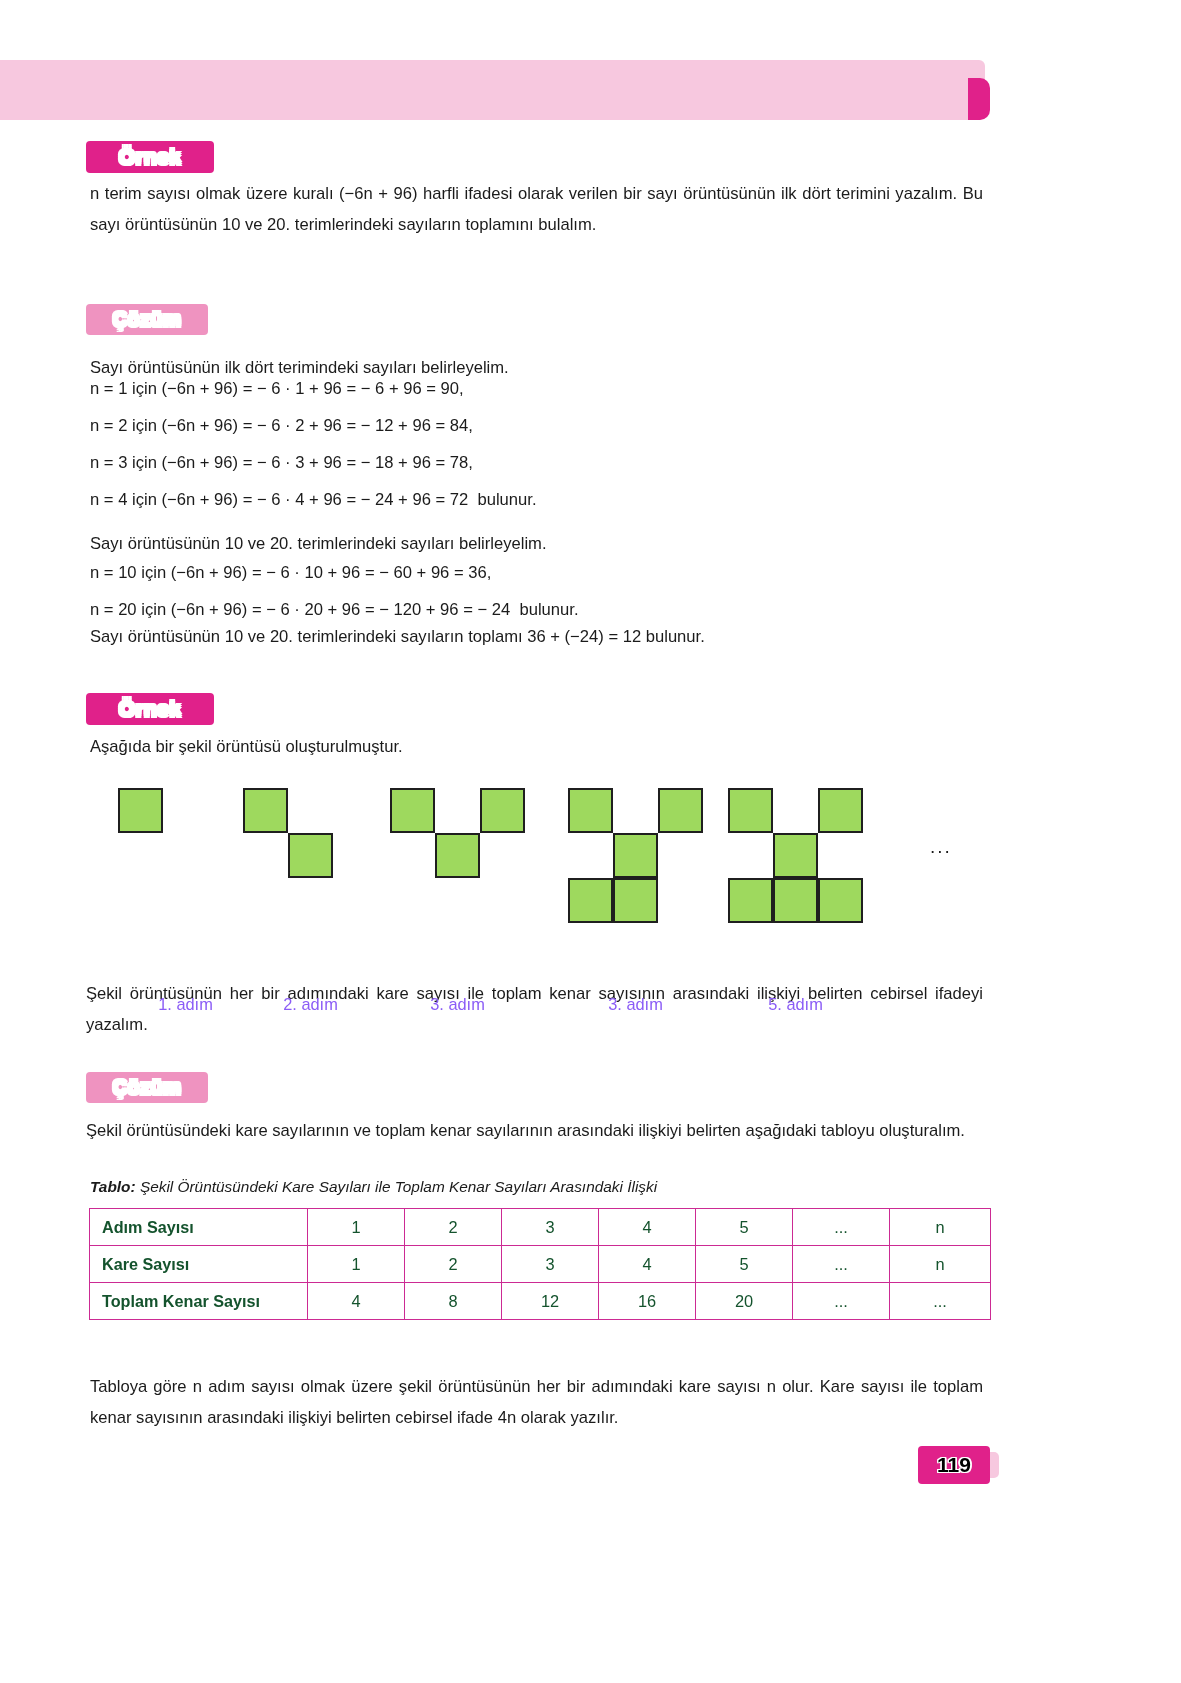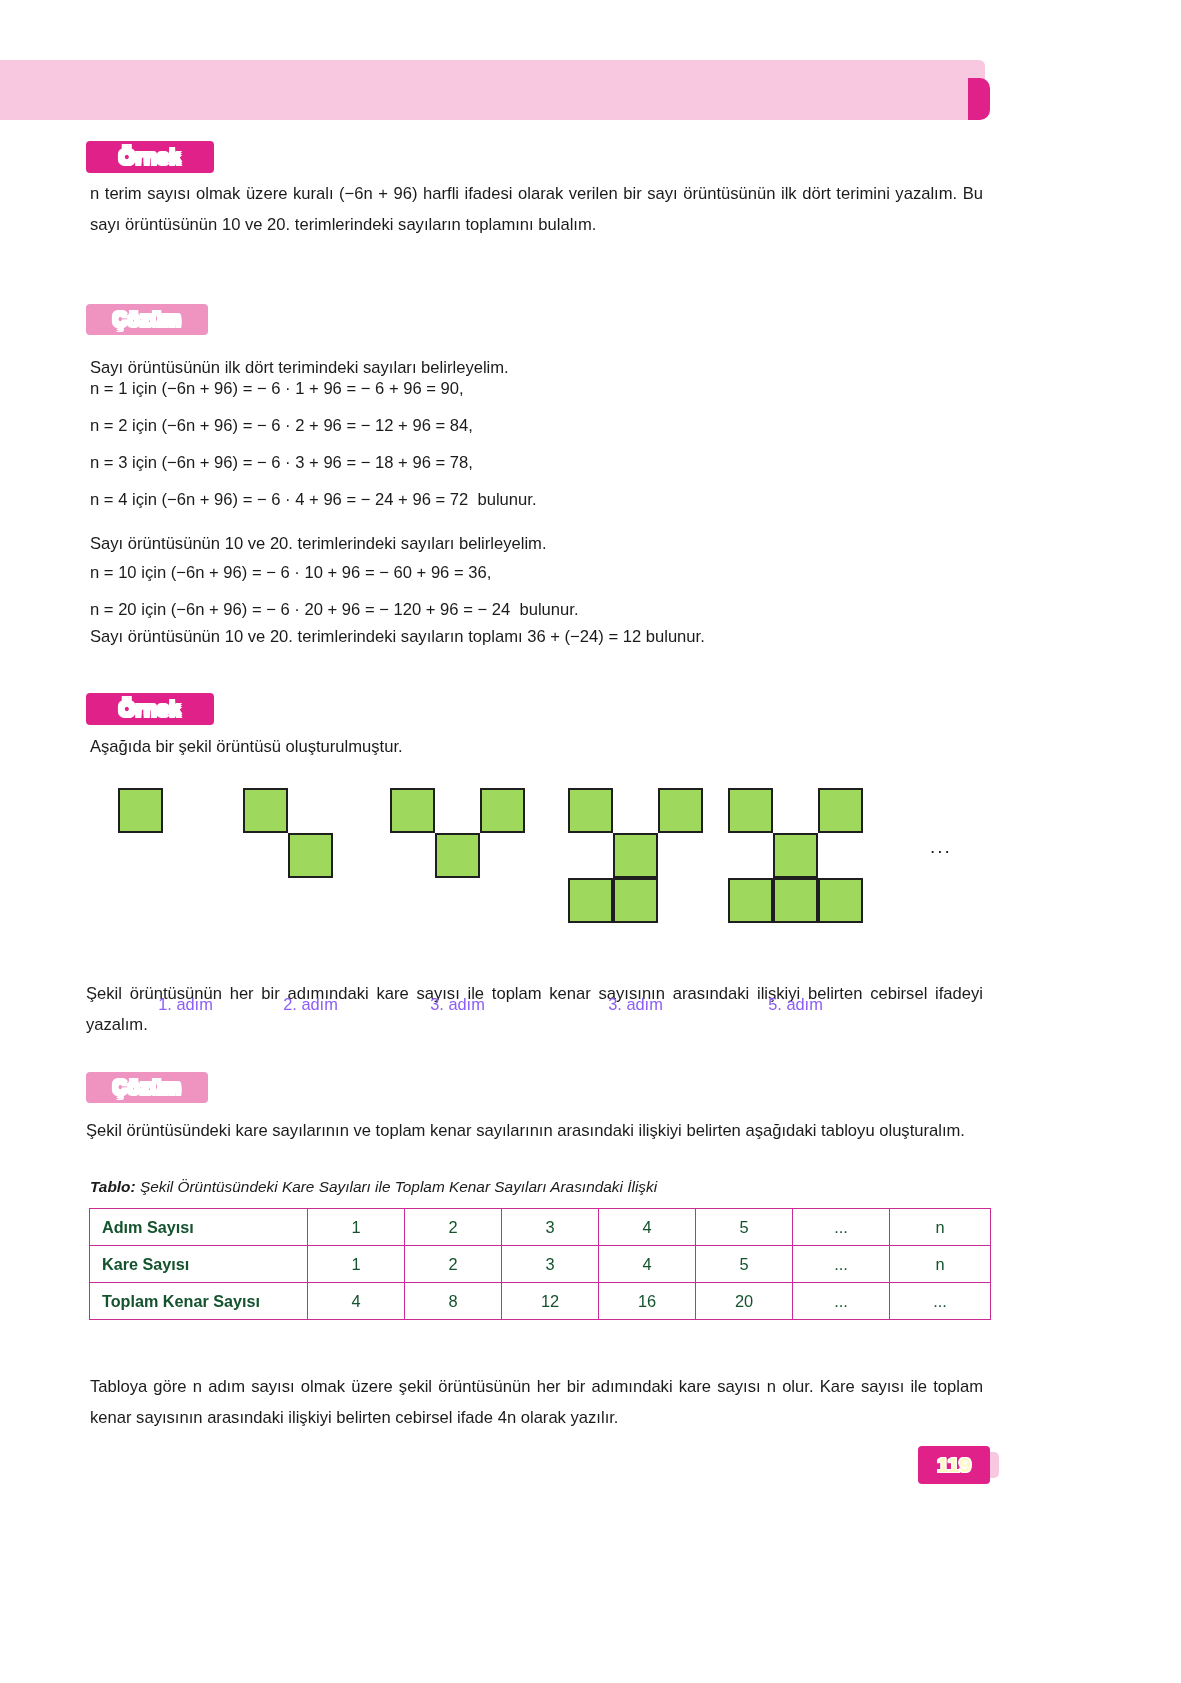--- a/index.html
+++ b/index.html
@@ -137,21 +137,21 @@
     font-size:16.2px;
   }
 
   
   .pagenum{
     position:absolute;left:918px;top:1446px;
     width:72px;height:38px;
     background:#e0218a;
     border-radius:4px;
     display:flex;align-items:center;justify-content:center;
-    color:#fef9c3;font-weight:bold;font-size:21px;
+    color:#000000;font-weight:bold;font-size:21px;
     text-shadow:
       -1.4px -1.4px 0 #ffffff, 1.4px -1.4px 0 #ffffff,
       -1.4px  1.4px 0 #ffffff, 1.4px  1.4px 0 #ffffff,
       -1.4px 0 0 #ffffff, 1.4px 0 0 #ffffff,
        0 -1.4px 0 #ffffff, 0 1.4px 0 #ffffff;
   }
   .pagetab{
     position:absolute;left:985px;top:1452px;width:14px;height:26px;
     background:#f7c8df;border-top-right-radius:5px;border-bottom-right-radius:5px;
   }

